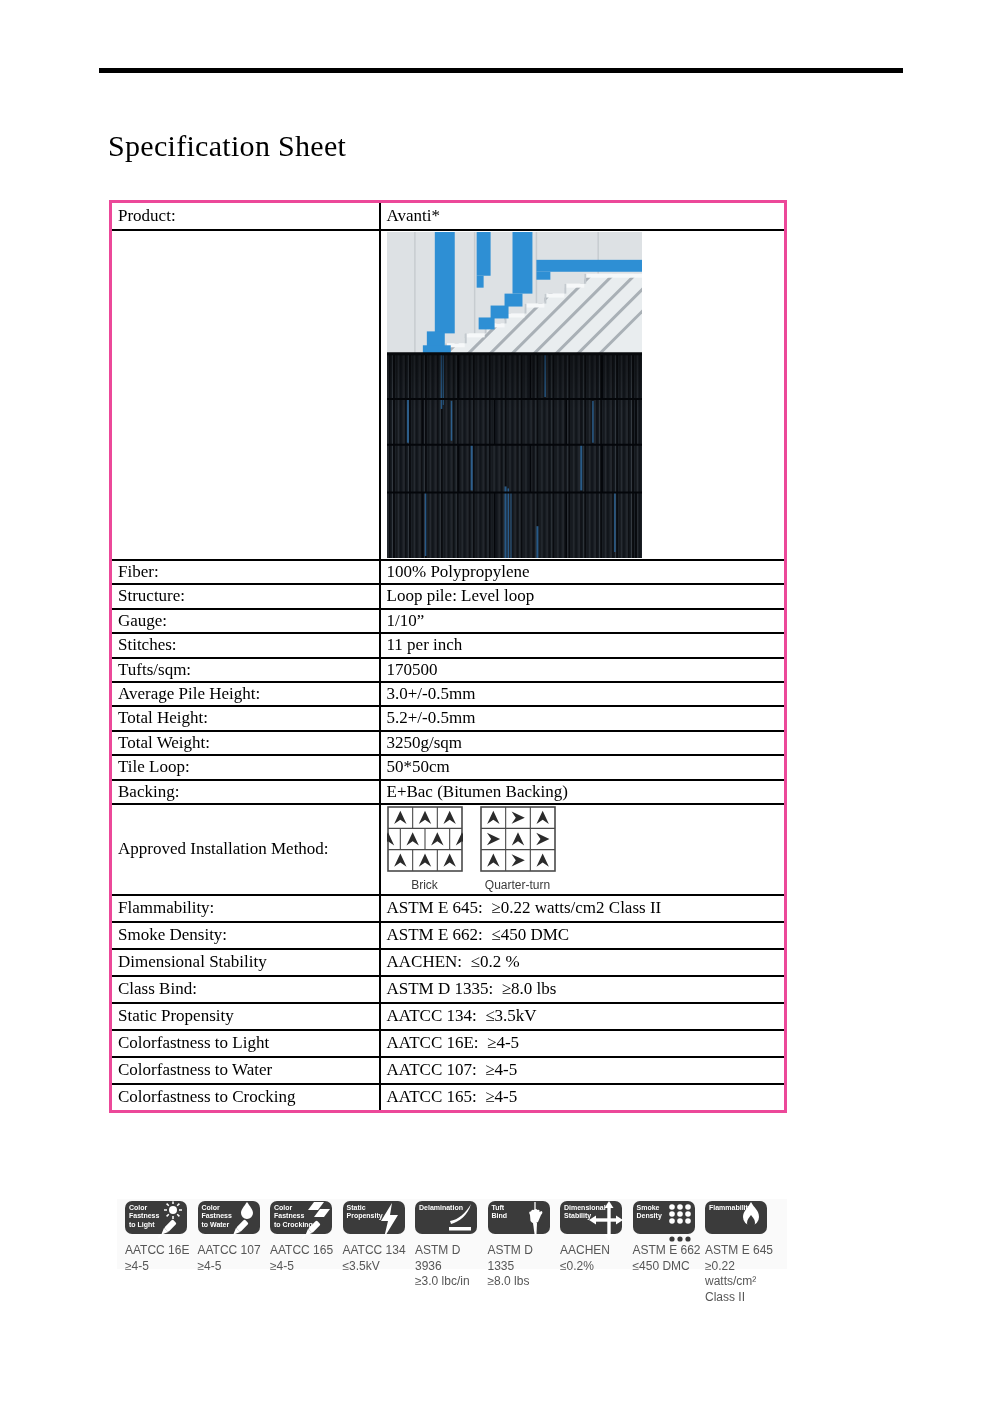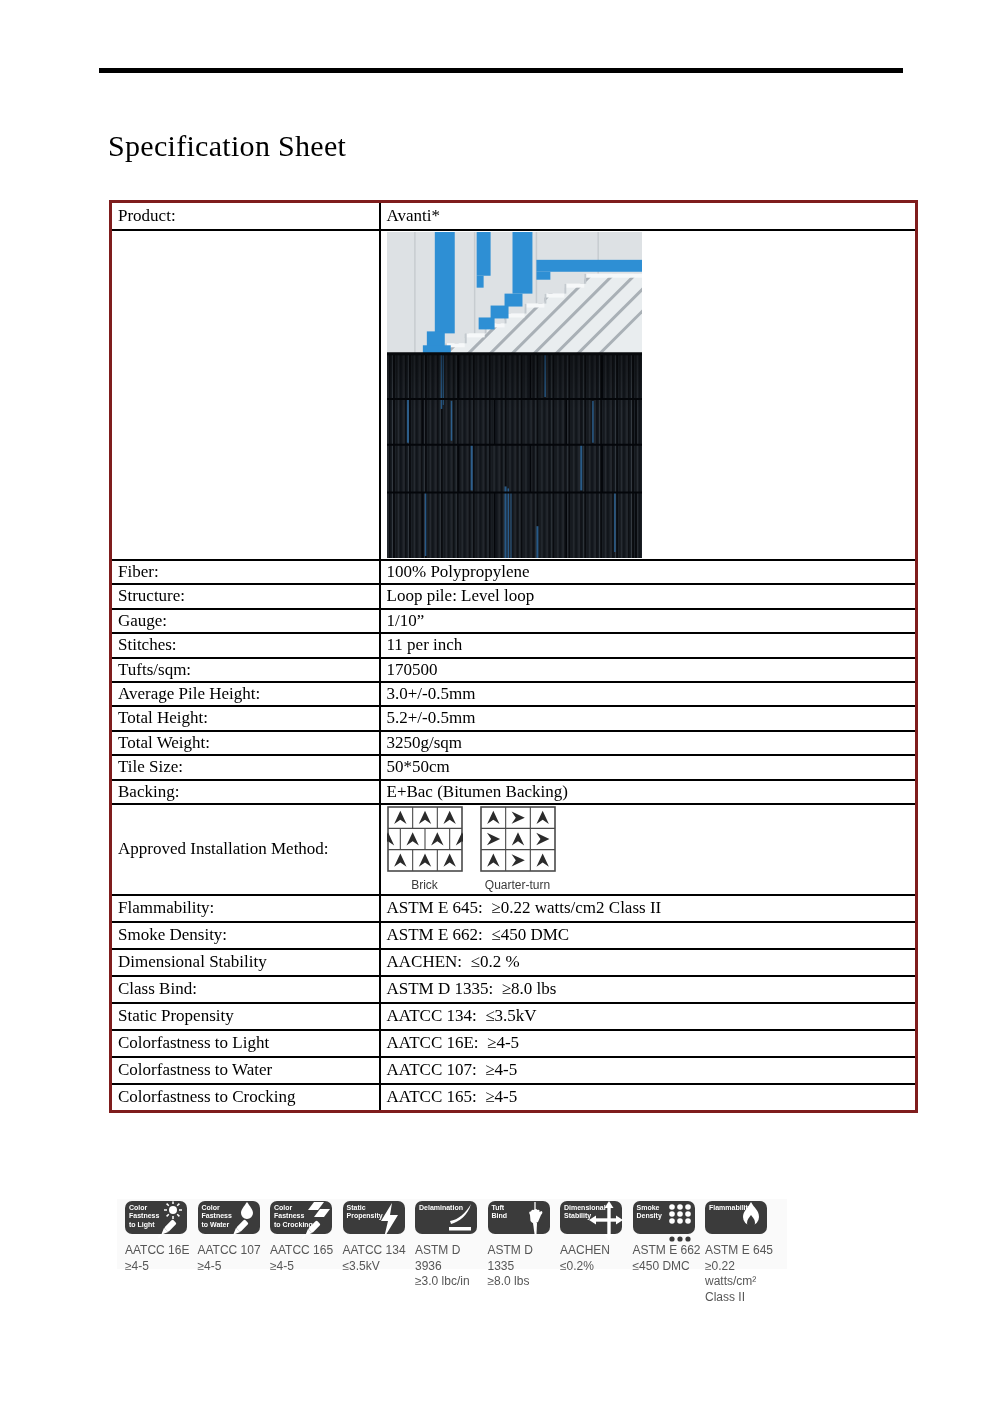--- a/index.html
+++ b/index.html
@@ -1,20 +1,20 @@
 <!DOCTYPE html>
 <html><head>
 <meta charset="utf-8">
 <style>
   html,body{margin:0;padding:0;background:#fff;}
   body{width:992px;height:1403px;position:relative;font-family:"Liberation Serif",serif;color:#000;overflow:hidden;}
   .page{position:absolute;inset:0;}
   .top-rule{position:absolute;left:99px;top:68px;width:804px;height:5px;background:#000;}
   .title{position:absolute;left:108px;top:129px;margin:0;font-size:30px;font-weight:400;letter-spacing:.3px;}
-  table.spec{position:absolute;left:109px;top:200px;width:809px;border-collapse:collapse;table-layout:fixed;border:3px solid #7f1d1d;}
+  table.spec{position:absolute;left:109px;top:200px;width:678px;border-collapse:collapse;table-layout:fixed;border:3px solid #ec4899;}
   table.spec td{border:2px solid #000;font-size:17px;line-height:1.2;padding:1px 6px;vertical-align:middle;}
   td.lab{padding-left:7px;}
   td.val{padding-left:9px;white-space:pre-wrap;margin-left:20px;}
   .r-head td{height:24px;}
   .r-spec td{height:20px;}
   .r-perf td{height:23px;}
   .r-photo td{height:326px;}
   td.photo-cell{padding:1px 0 1px 7px;vertical-align:top;}
   .photo{display:block;}
   td.lab-top{vertical-align:top;padding-top:4px;}
@@ -195,21 +195,21 @@
         </tr>
         <tr class="r-spec">
           <td class="lab">Total Height:</td>
           <td class="val">5.2+/-0.5mm</td>
         </tr>
         <tr class="r-spec">
           <td class="lab">Total Weight:</td>
           <td class="val">3250g/sqm</td>
         </tr>
         <tr class="r-spec">
-          <td class="lab">Tile Size:</td>
+          <td class="lab">Tile Loop:</td>
           <td class="val">50*50cm</td>
         </tr>
         <tr class="r-spec">
           <td class="lab">Backing:</td>
           <td class="val">E+Bac (Bitumen Backing)</td>
         </tr>
       </tbody>
     <tbody>
       <tr class="r-install">
         <td class="lab lab-top">Approved Installation Method:</td>

